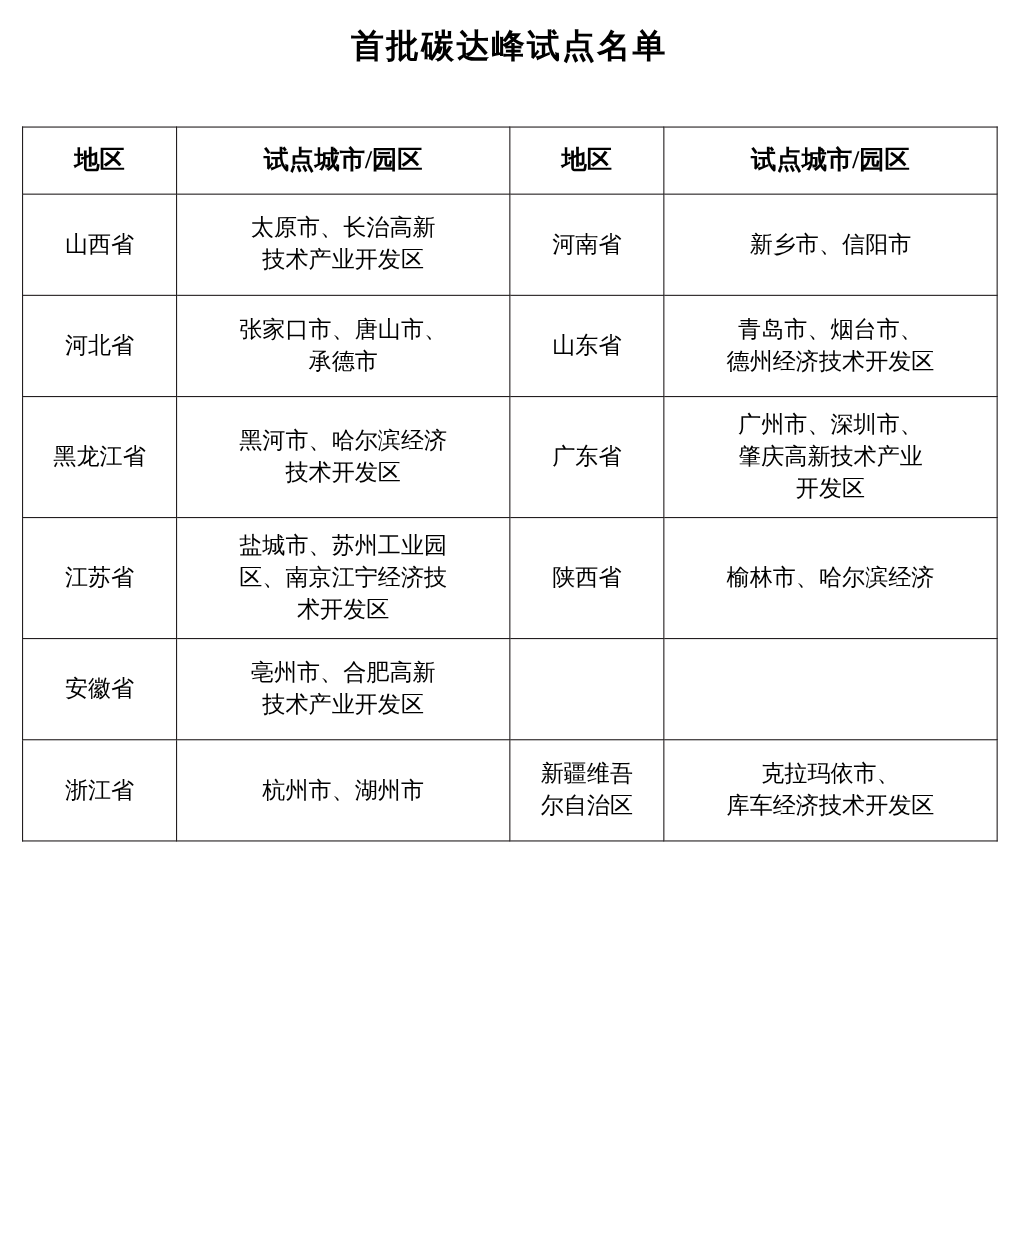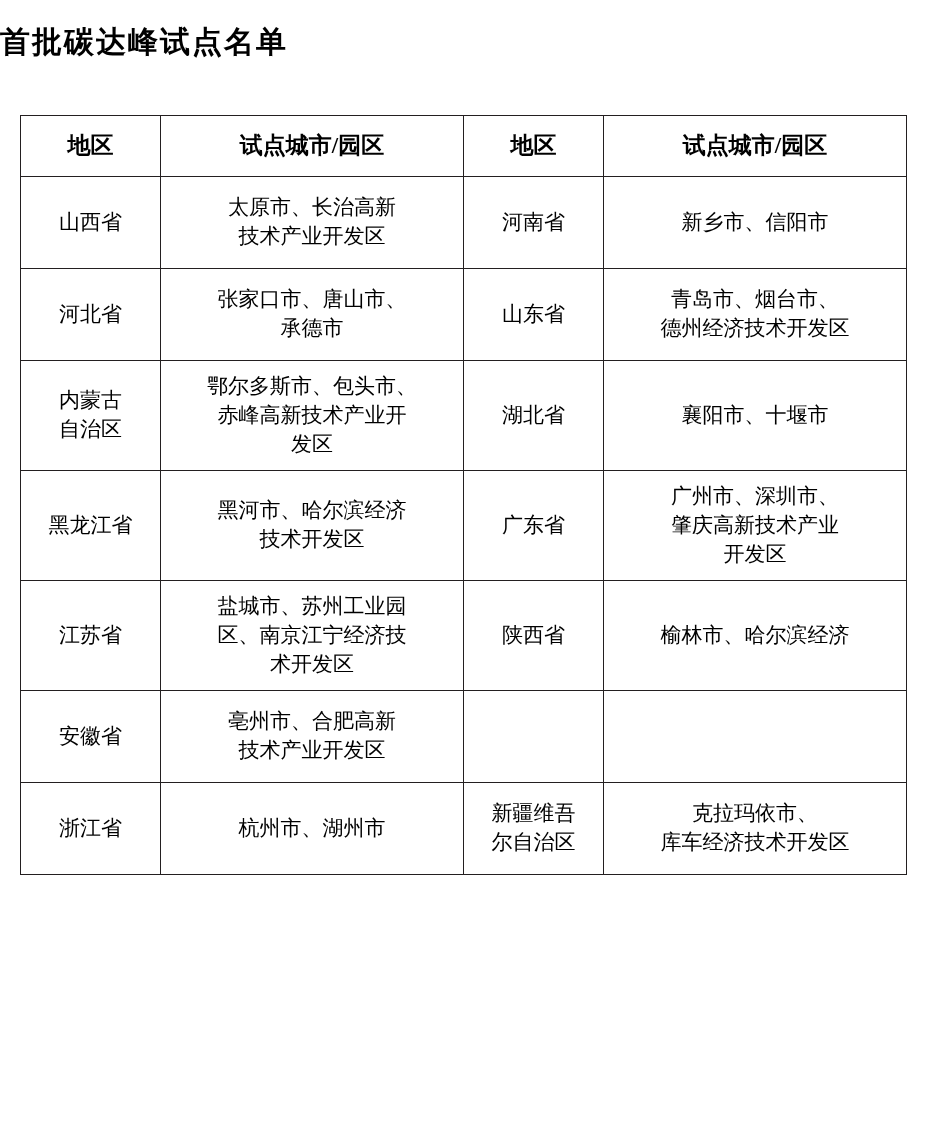--- a/index.html
+++ b/index.html
@@ -14,21 +14,21 @@
     color: #000000;
     overflow: hidden;
   }
   .page {
     width: 926px;
     height: 1140px;
     box-sizing: border-box;
     position: relative;
   }
   .doc-title {
-    text-align: left;
+    text-align: center;
     font-size: 30px;
     font-weight: bold;
     letter-spacing: 2px;
     margin: 22px 0 0 0;
     padding: 0;
     font-family: "Liberation Serif", "DejaVu Serif", serif;
   }
   .table-wrap {
     margin: 52px auto 0 auto;
     width: 886px;
@@ -112,37 +112,20 @@
           <td>
               <span class="cell-text">山东省</span>
             </td>
           <td>
               <span class="cell-text">青岛市、烟台市、
 德州经济技术开发区</span>
             </td>
         </tr>
         <tr class="tall">
           <td>
-              <span class="cell-text">内蒙古
-自治区</span>
-            </td>
-          <td>
-              <span class="cell-text">鄂尔多斯市、包头市、
-赤峰高新技术产业开
-发区</span>
-            </td>
-          <td>
-              <span class="cell-text">湖北省</span>
-            </td>
-          <td>
-              <span class="cell-text">襄阳市、十堰市</span>
-            </td>
-        </tr>
-        <tr class="tall">
-          <td>
               <span class="cell-text">黑龙江省</span>
             </td>
           <td>
               <span class="cell-text">黑河市、哈尔滨经济
 技术开发区</span>
             </td>
           <td>
               <span class="cell-text">广东省</span>
             </td>
           <td>

